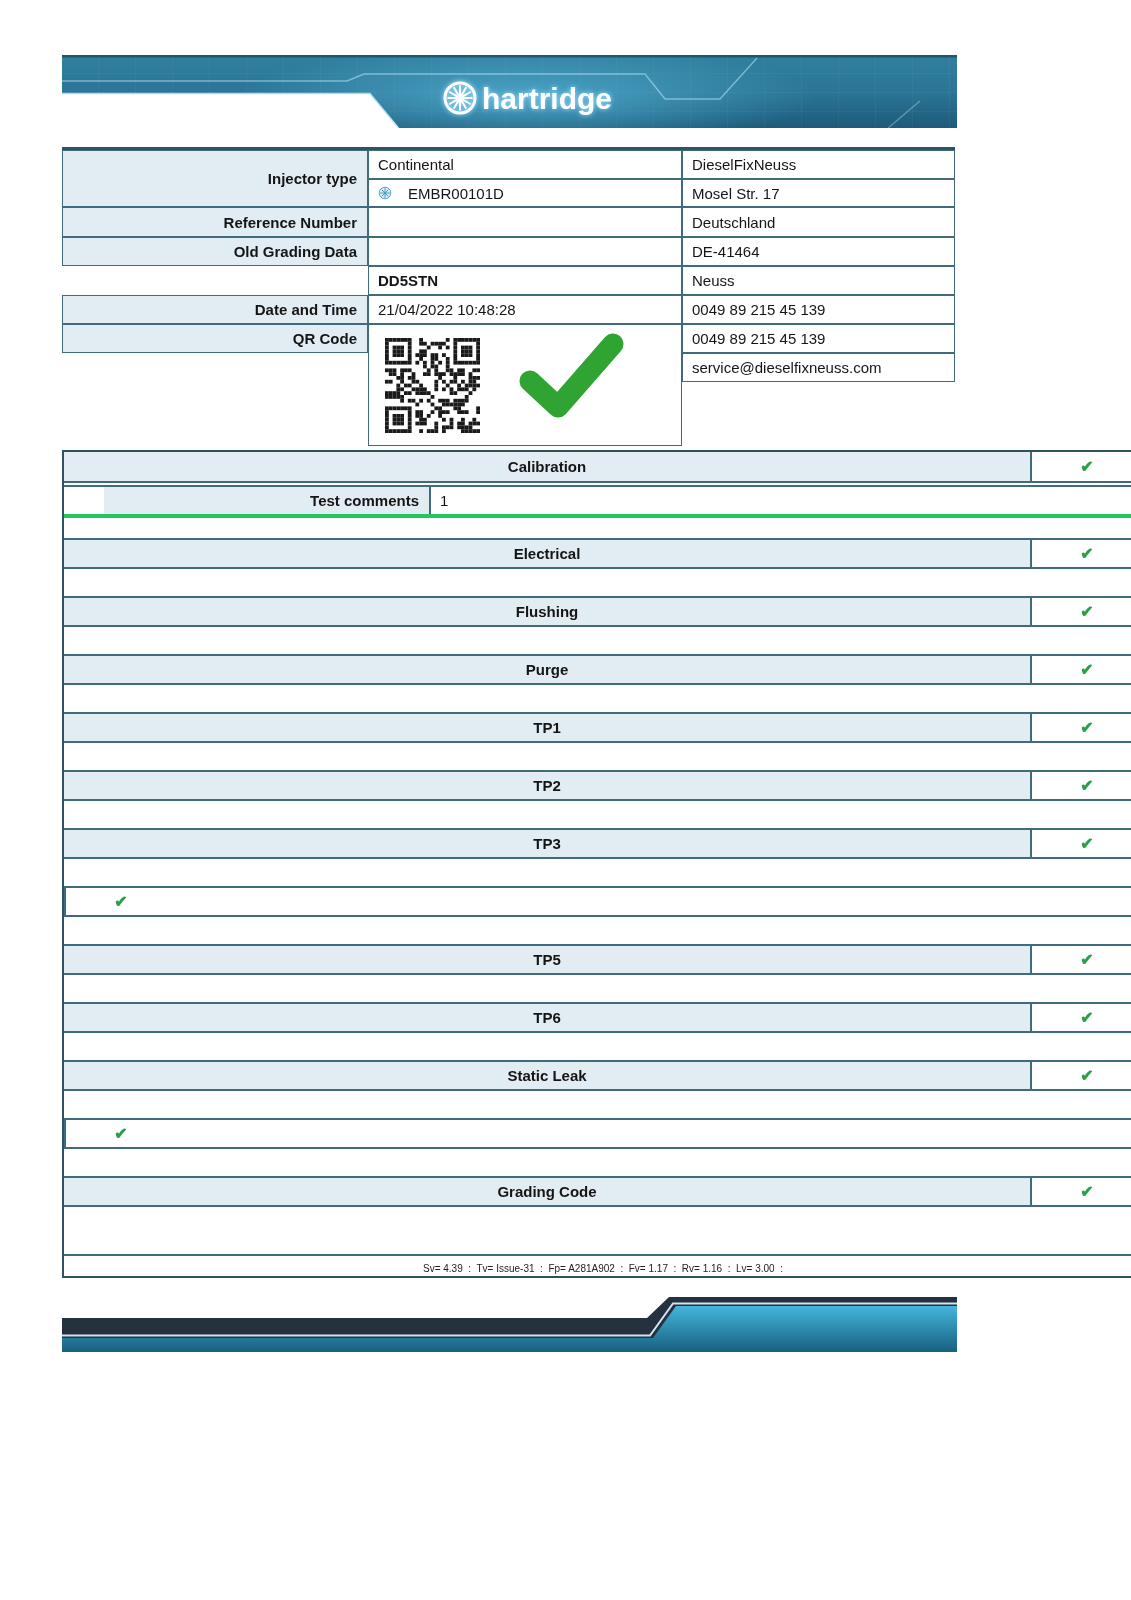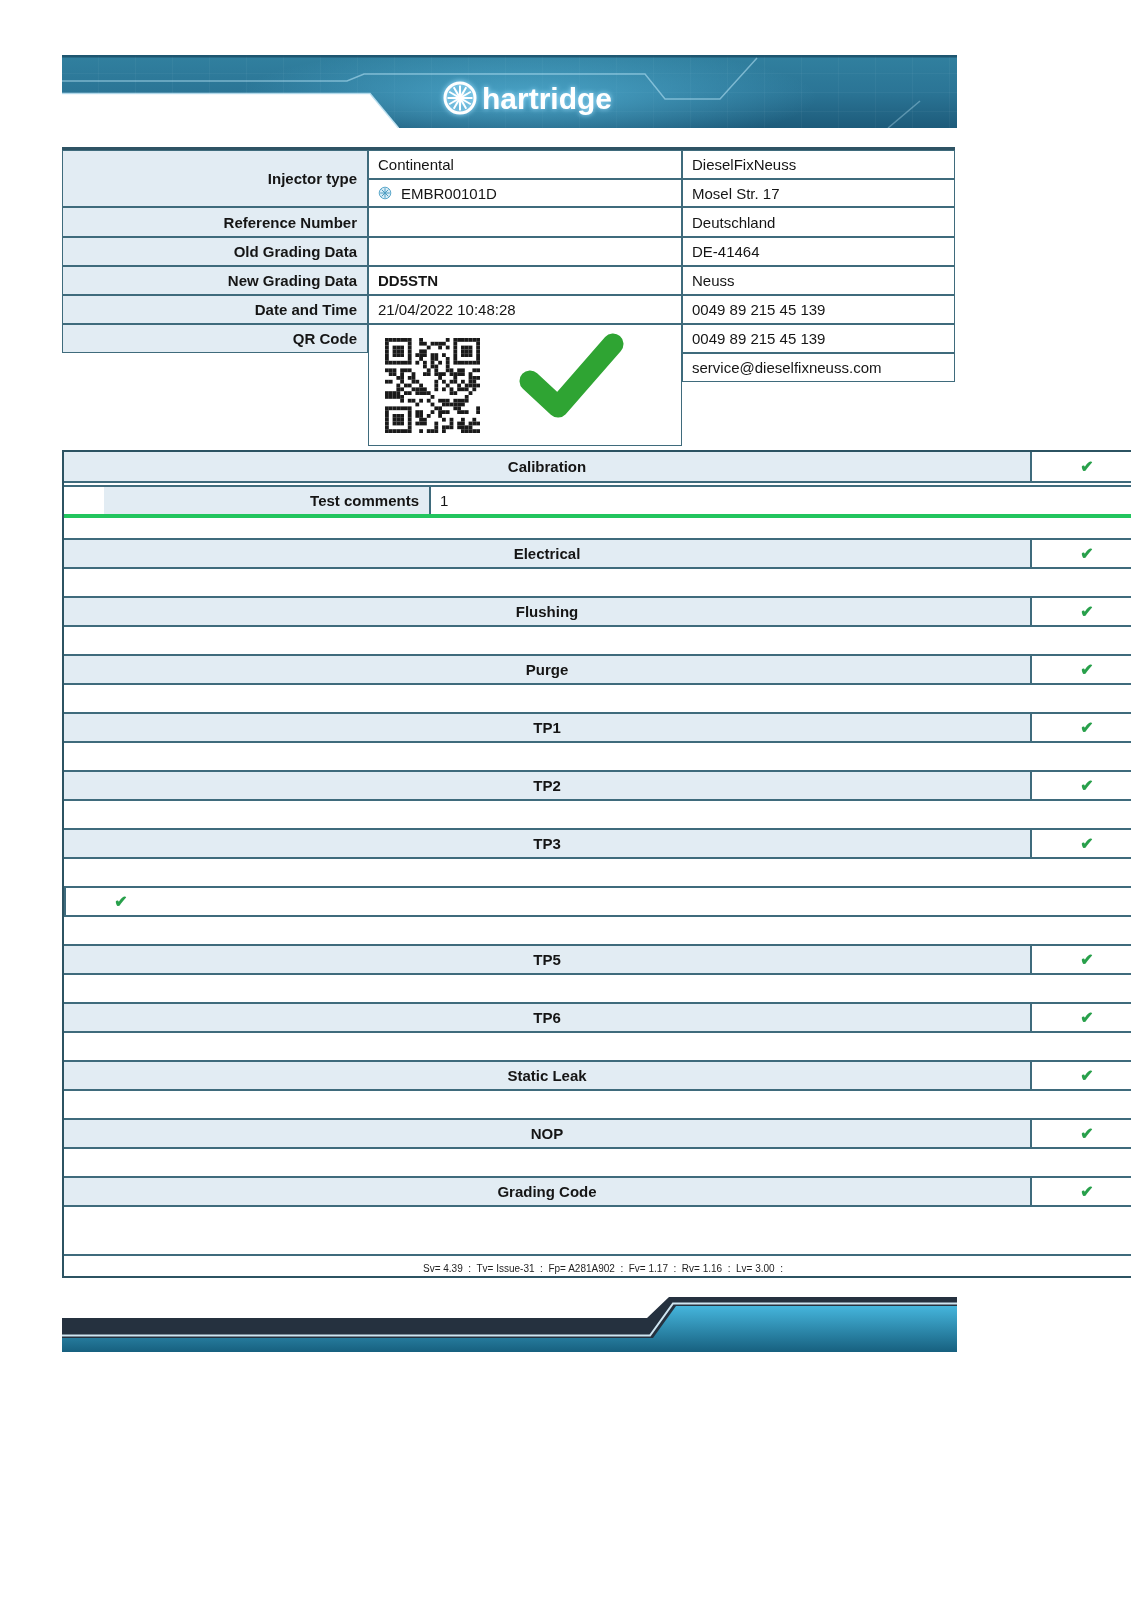--- a/index.html
+++ b/index.html
@@ -9,21 +9,21 @@
   }
   svg{display:block}
   
   .info-table{position:absolute;left:62px;top:150px;width:893px;height:296px;}
   .info-table .topline{position:absolute;left:0;top:-3px;width:893px;height:3px;background:#2e5364;}
   .cell{position:absolute;box-sizing:border-box;border:1.5px solid #3f6b7c;
         font-size:15px;display:flex;align-items:center;background:#fff;}
   .lbl{background:#e2ecf3;font-weight:bold;justify-content:flex-end;padding-right:10px;}
   .val{padding-left:9px;}
   .bold{font-weight:bold;}
-  .part-row{gap:9px;}
+  .part-row{gap:16px;}
   .qr-cell{align-items:flex-start;}
   .qr-box{position:absolute;left:16px;top:13px;}
   .big-check{position:absolute;left:148px;top:8px;}
   
   .results{position:absolute;left:62px;top:450px;width:1082px;height:828px;
            box-sizing:border-box;border:2px solid #2c5362;background:#fff;}
   .sec-row{position:absolute;left:0;right:0;height:31px;display:flex;
            box-sizing:border-box;border-top:2px solid #3f6b7c;border-bottom:2px solid #3f6b7c;}
   .sec-row.first{border-top:none;}
   .sec-label{flex:1;background:#e2ecf3;display:flex;align-items:center;justify-content:center;
@@ -116,21 +116,20 @@
     </g>
     <text x="420" y="54" font-size="30" font-weight="bold" fill="#ffffff" font-family="Liberation Sans, sans-serif">hartridge</text>
   </svg>
 
   <div class="info-table">
     <div class="topline"></div>
 
     <div class="cell lbl" style="left:0;top:0;width:306px;height:57px;">Injector type</div>
     <div class="cell lbl" style="left:0;top:57px;width:306px;height:30px;">Reference Number</div>
     <div class="cell lbl" style="left:0;top:87px;width:306px;height:29px;">Old Grading Data</div>
-    <div class="cell lbl" style="left:0;top:116px;width:306px;height:29px;">New Grading Data</div>
     <div class="cell lbl" style="left:0;top:145px;width:306px;height:29px;">Date and Time</div>
     <div class="cell val" style="left:306px;top:0;width:314px;height:29px;">Continental</div>
 
     <div class="cell lbl" style="left:0;top:174px;width:306px;height:29px;">QR Code</div>
     <div class="cell val part-row" style="left:306px;top:29px;width:314px;height:28px;">
       <svg width="14" height="14" viewBox="0 0 14 14">
         <circle cx="7" cy="7" r="5.8" fill="#d9edf7" stroke="#5da9cb" stroke-width="1"></circle>
         <g stroke="#4d9dc2" stroke-width="1">
           <line x1="7" y1="2.2" x2="7" y2="11.8"></line>
           <line x1="2.2" y1="7" x2="11.8" y2="7"></line>
@@ -504,21 +503,20 @@
     </div>
     <div class="sec-row" style="top:550px;">
       <div class="sec-label">TP6</div>
       <div class="sec-check">✔</div>
     </div>
     <div class="sec-row" style="top:608px;">
       <div class="sec-label">Static Leak</div>
       <div class="sec-check">✔</div>
     </div>
     <div class="sec-row" style="top:666px;">
-      <div class="sec-label">NOP</div>
       <div class="sec-check">✔</div>
     </div>
     <div class="sec-row" style="top:724px;">
       <div class="sec-label">Grading Code</div>
       <div class="sec-check">✔</div>
     </div>
 
     <div class="version-row">Sv= 4.39  :  Tv= Issue-31  :  Fp= A281A902  :  Fv= 1.17  :  Rv= 1.16  :  Lv= 3.00  :</div>
   </div>
 

